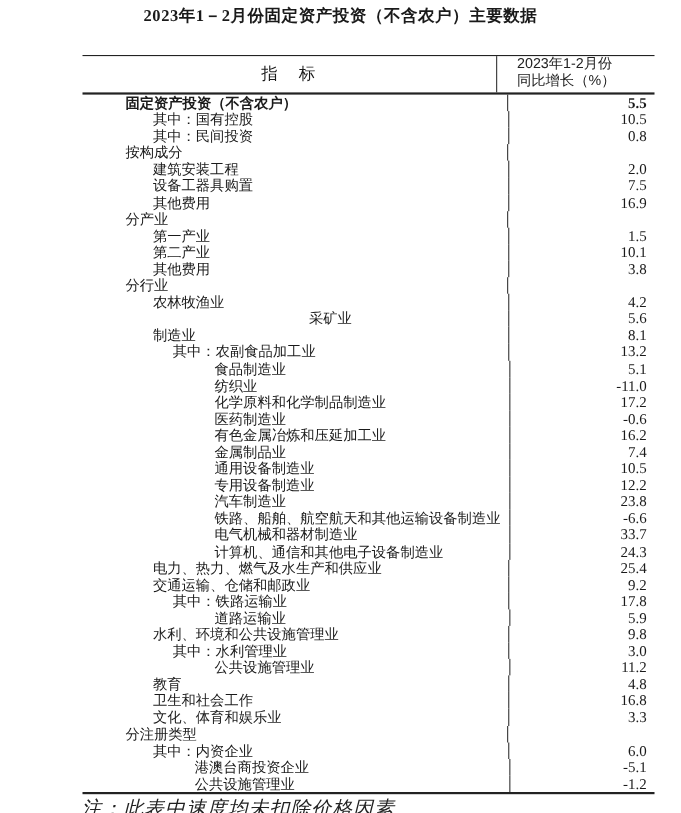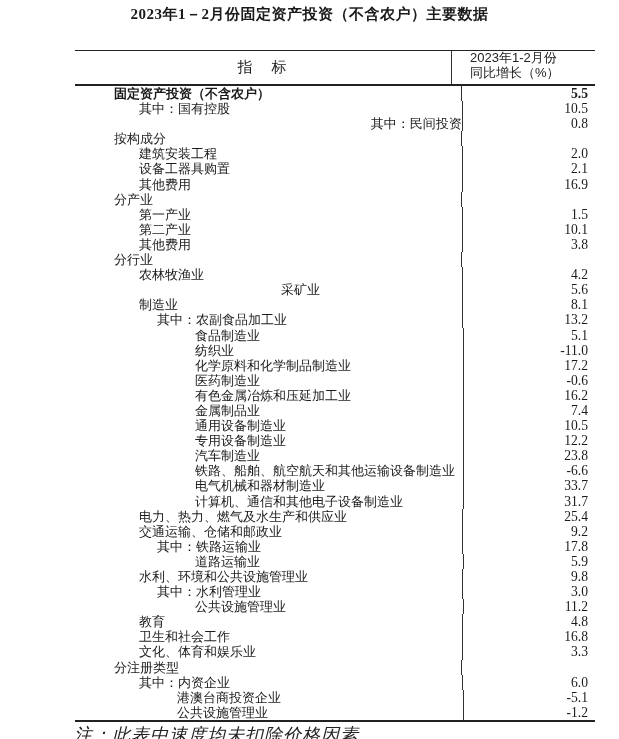--- a/index.html
+++ b/index.html
@@ -63,34 +63,34 @@
   <div class="tbody" id="table-body">
       <div class="trow bold">
         <div class="td-label" style="padding-left: 3px;">固定资产投资（不含农户）</div>
         <div class="td-value">5.5</div>
       </div>
       <div class="trow">
         <div class="td-label" style="padding-left: 28px;">其中：国有控股</div>
         <div class="td-value">10.5</div>
       </div>
       <div class="trow">
-        <div class="td-label" style="padding-left: 28px; text-align: right;">其中：民间投资</div>
+        <div class="td-label" style="padding-left: 28px;">其中：民间投资</div>
         <div class="td-value">0.8</div>
       </div>
       <div class="trow">
         <div class="td-label" style="padding-left: 3px;">按构成分</div>
         <div class="td-value"></div>
       </div>
       <div class="trow">
         <div class="td-label" style="padding-left: 28px;">建筑安装工程</div>
         <div class="td-value">2.0</div>
       </div>
       <div class="trow">
         <div class="td-label" style="padding-left: 28px;">设备工器具购置</div>
-        <div class="td-value">2.1</div>
+        <div class="td-value">7.5</div>
       </div>
       <div class="trow">
         <div class="td-label" style="padding-left: 28px;">其他费用</div>
         <div class="td-value">16.9</div>
       </div>
       <div class="trow">
         <div class="td-label" style="padding-left: 3px;">分产业</div>
         <div class="td-value"></div>
       </div>
       <div class="trow">
@@ -164,21 +164,21 @@
       <div class="trow">
         <div class="td-label" style="padding-left: 84px;">铁路、船舶、航空航天和其他运输设备制造业</div>
         <div class="td-value">-6.6</div>
       </div>
       <div class="trow">
         <div class="td-label" style="padding-left: 84px;">电气机械和器材制造业</div>
         <div class="td-value">33.7</div>
       </div>
       <div class="trow">
         <div class="td-label" style="padding-left: 84px;">计算机、通信和其他电子设备制造业</div>
-        <div class="td-value">31.7</div>
+        <div class="td-value">24.3</div>
       </div>
       <div class="trow">
         <div class="td-label" style="padding-left: 28px;">电力、热力、燃气及水生产和供应业</div>
         <div class="td-value">25.4</div>
       </div>
       <div class="trow">
         <div class="td-label" style="padding-left: 28px;">交通运输、仓储和邮政业</div>
         <div class="td-value">9.2</div>
       </div>
       <div class="trow">

